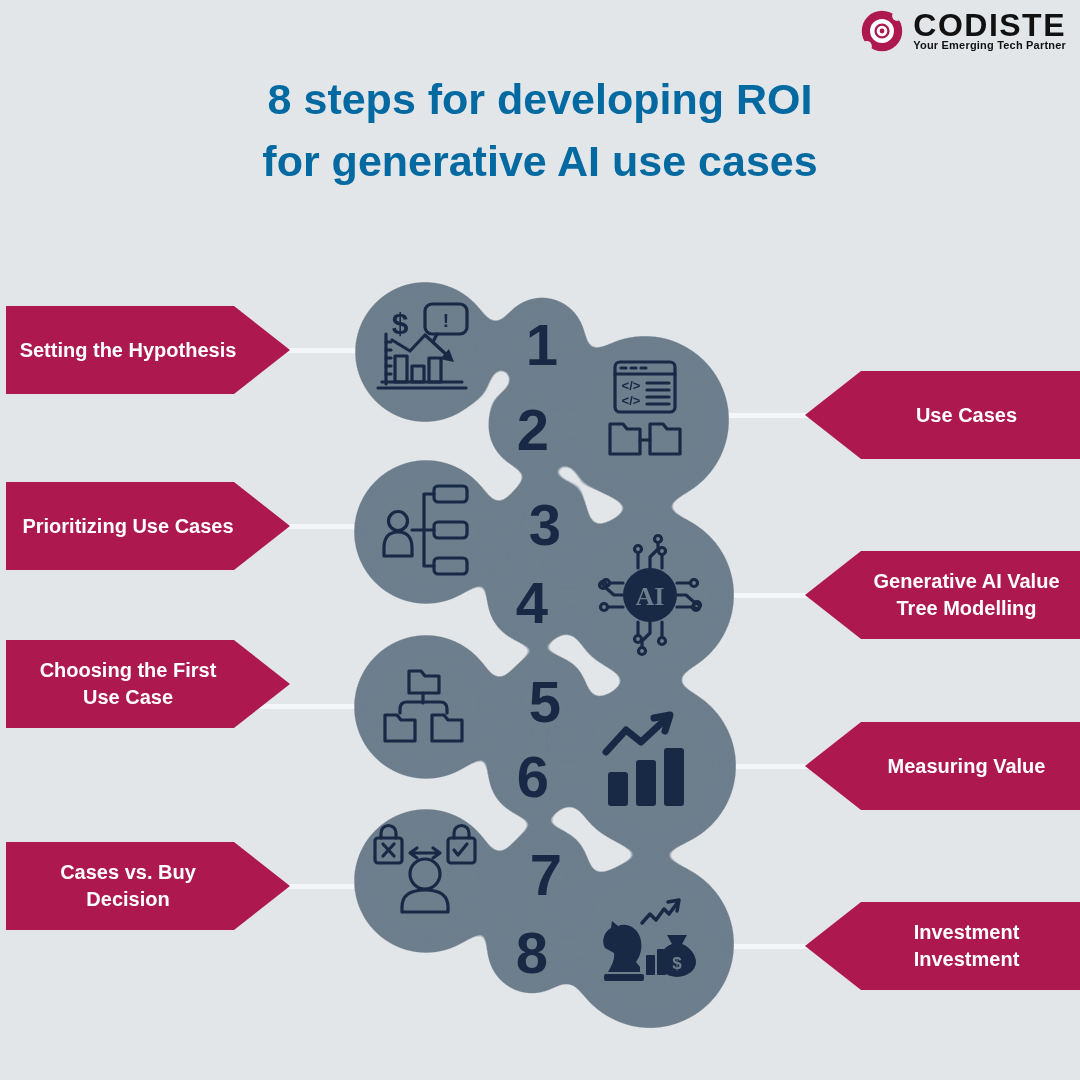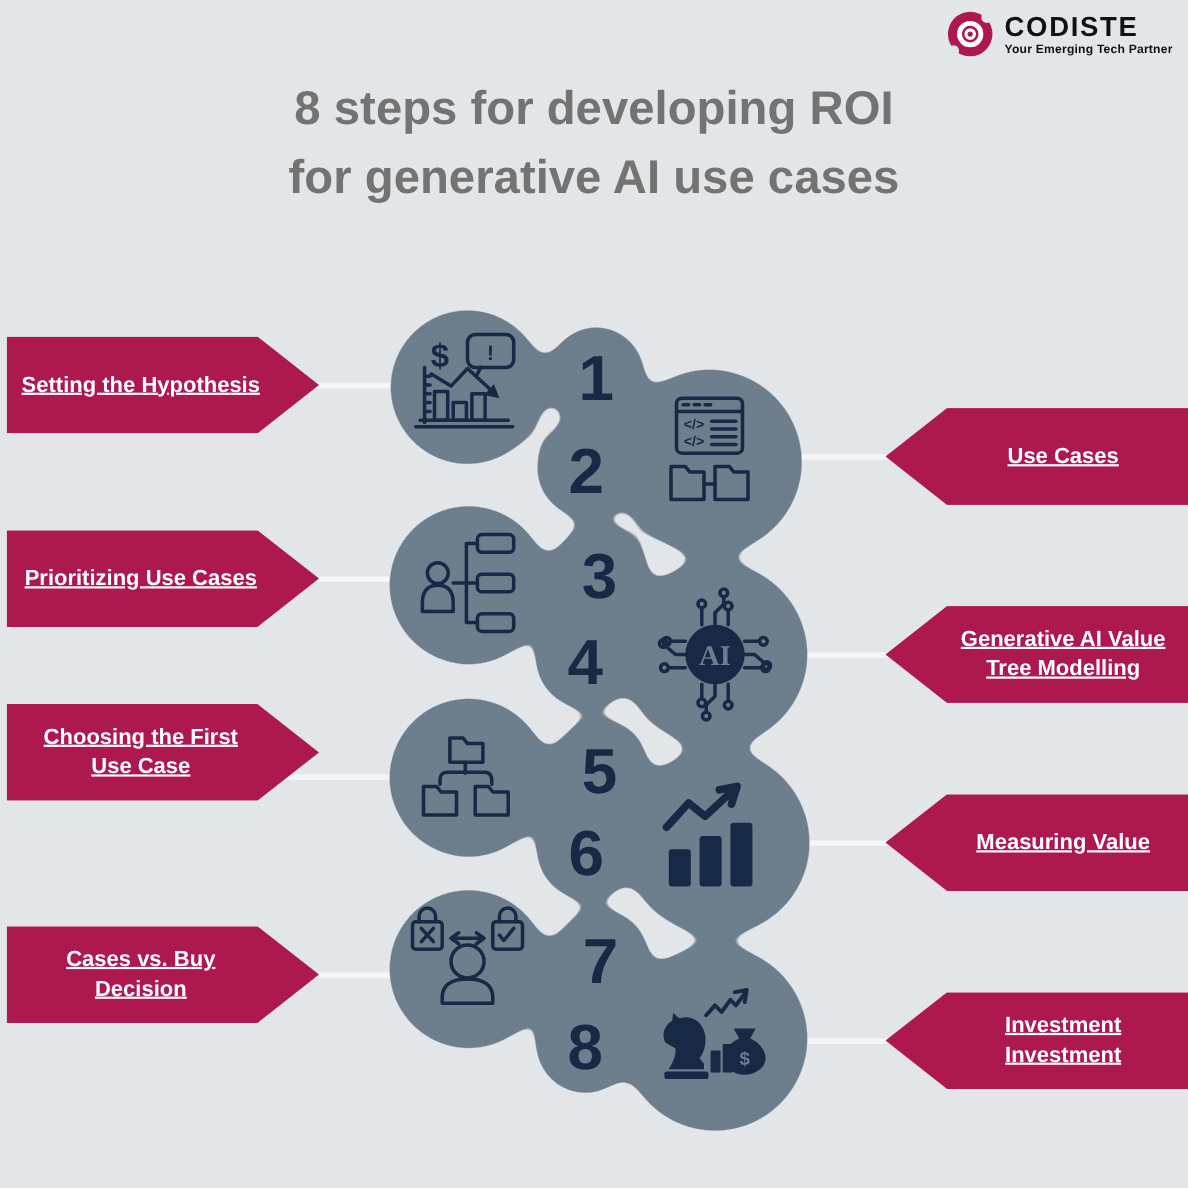--- a/index.html
+++ b/index.html
@@ -1,35 +1,35 @@
 <!DOCTYPE html>
 <html><head>
 <meta charset="utf-8">
 <style>
   html,body{margin:0;padding:0;background:#E3E6E9;}
   .canvas{position:relative;width:1080px;height:1080px;background:#E3E6E9;overflow:hidden;
           font-family:"Liberation Sans","DejaVu Sans",sans-serif;}
 
   
   .logo{position:absolute;top:8px;right:14px;display:flex;align-items:center;gap:8px;z-index:5;}
-  .logo-name{font-size:25px;font-weight:bold;color:#111111;letter-spacing:1.5px;line-height:28px;}
+  .logo-name{font-size:32px;font-weight:bold;color:#111111;letter-spacing:1.5px;line-height:28px;}
   .logo-tagline{font-size:11px;font-weight:bold;color:#111111;letter-spacing:.2px;}
 
   
-  .title{position:absolute;top:68px;left:0;right:0;text-align:center;color:#737373;
+  .title{position:absolute;top:68px;left:0;right:0;text-align:center;color:#0369a1;
          font-size:43px;font-weight:bold;line-height:62px;z-index:5;}
 
   
   .connector{position:absolute;height:5px;background:#F4F6F8;z-index:1;}
 
   
   .banner{position:absolute;height:88px;background:#AD194F;z-index:2;display:flex;flex-direction:column;
           align-items:center;justify-content:center;color:#FFFFFF;font-weight:bold;font-size:20px;
           text-align:center;line-height:27px;box-sizing:border-box;}
-  .banner span{display:block;text-decoration:underline;}
+  .banner span{display:block;}
   .banner span:empty{display:none;}
   .banner.left{left:6px;width:284px;padding-right:40px;
      clip-path:polygon(0 0, 228px 0, 284px 50%, 228px 100%, 0 100%);}
   .banner.right{left:805px;width:275px;padding-left:48px;
      clip-path:polygon(56px 0, 275px 0, 275px 100%, 56px 100%, 0 50%);}
 
   
   .diagram{position:absolute;left:0;top:0;z-index:3;}
   .icons{stroke:#172945;stroke-width:3.2;fill:none;stroke-linecap:round;stroke-linejoin:round;}
   .fillnavy{fill:#172945;}

